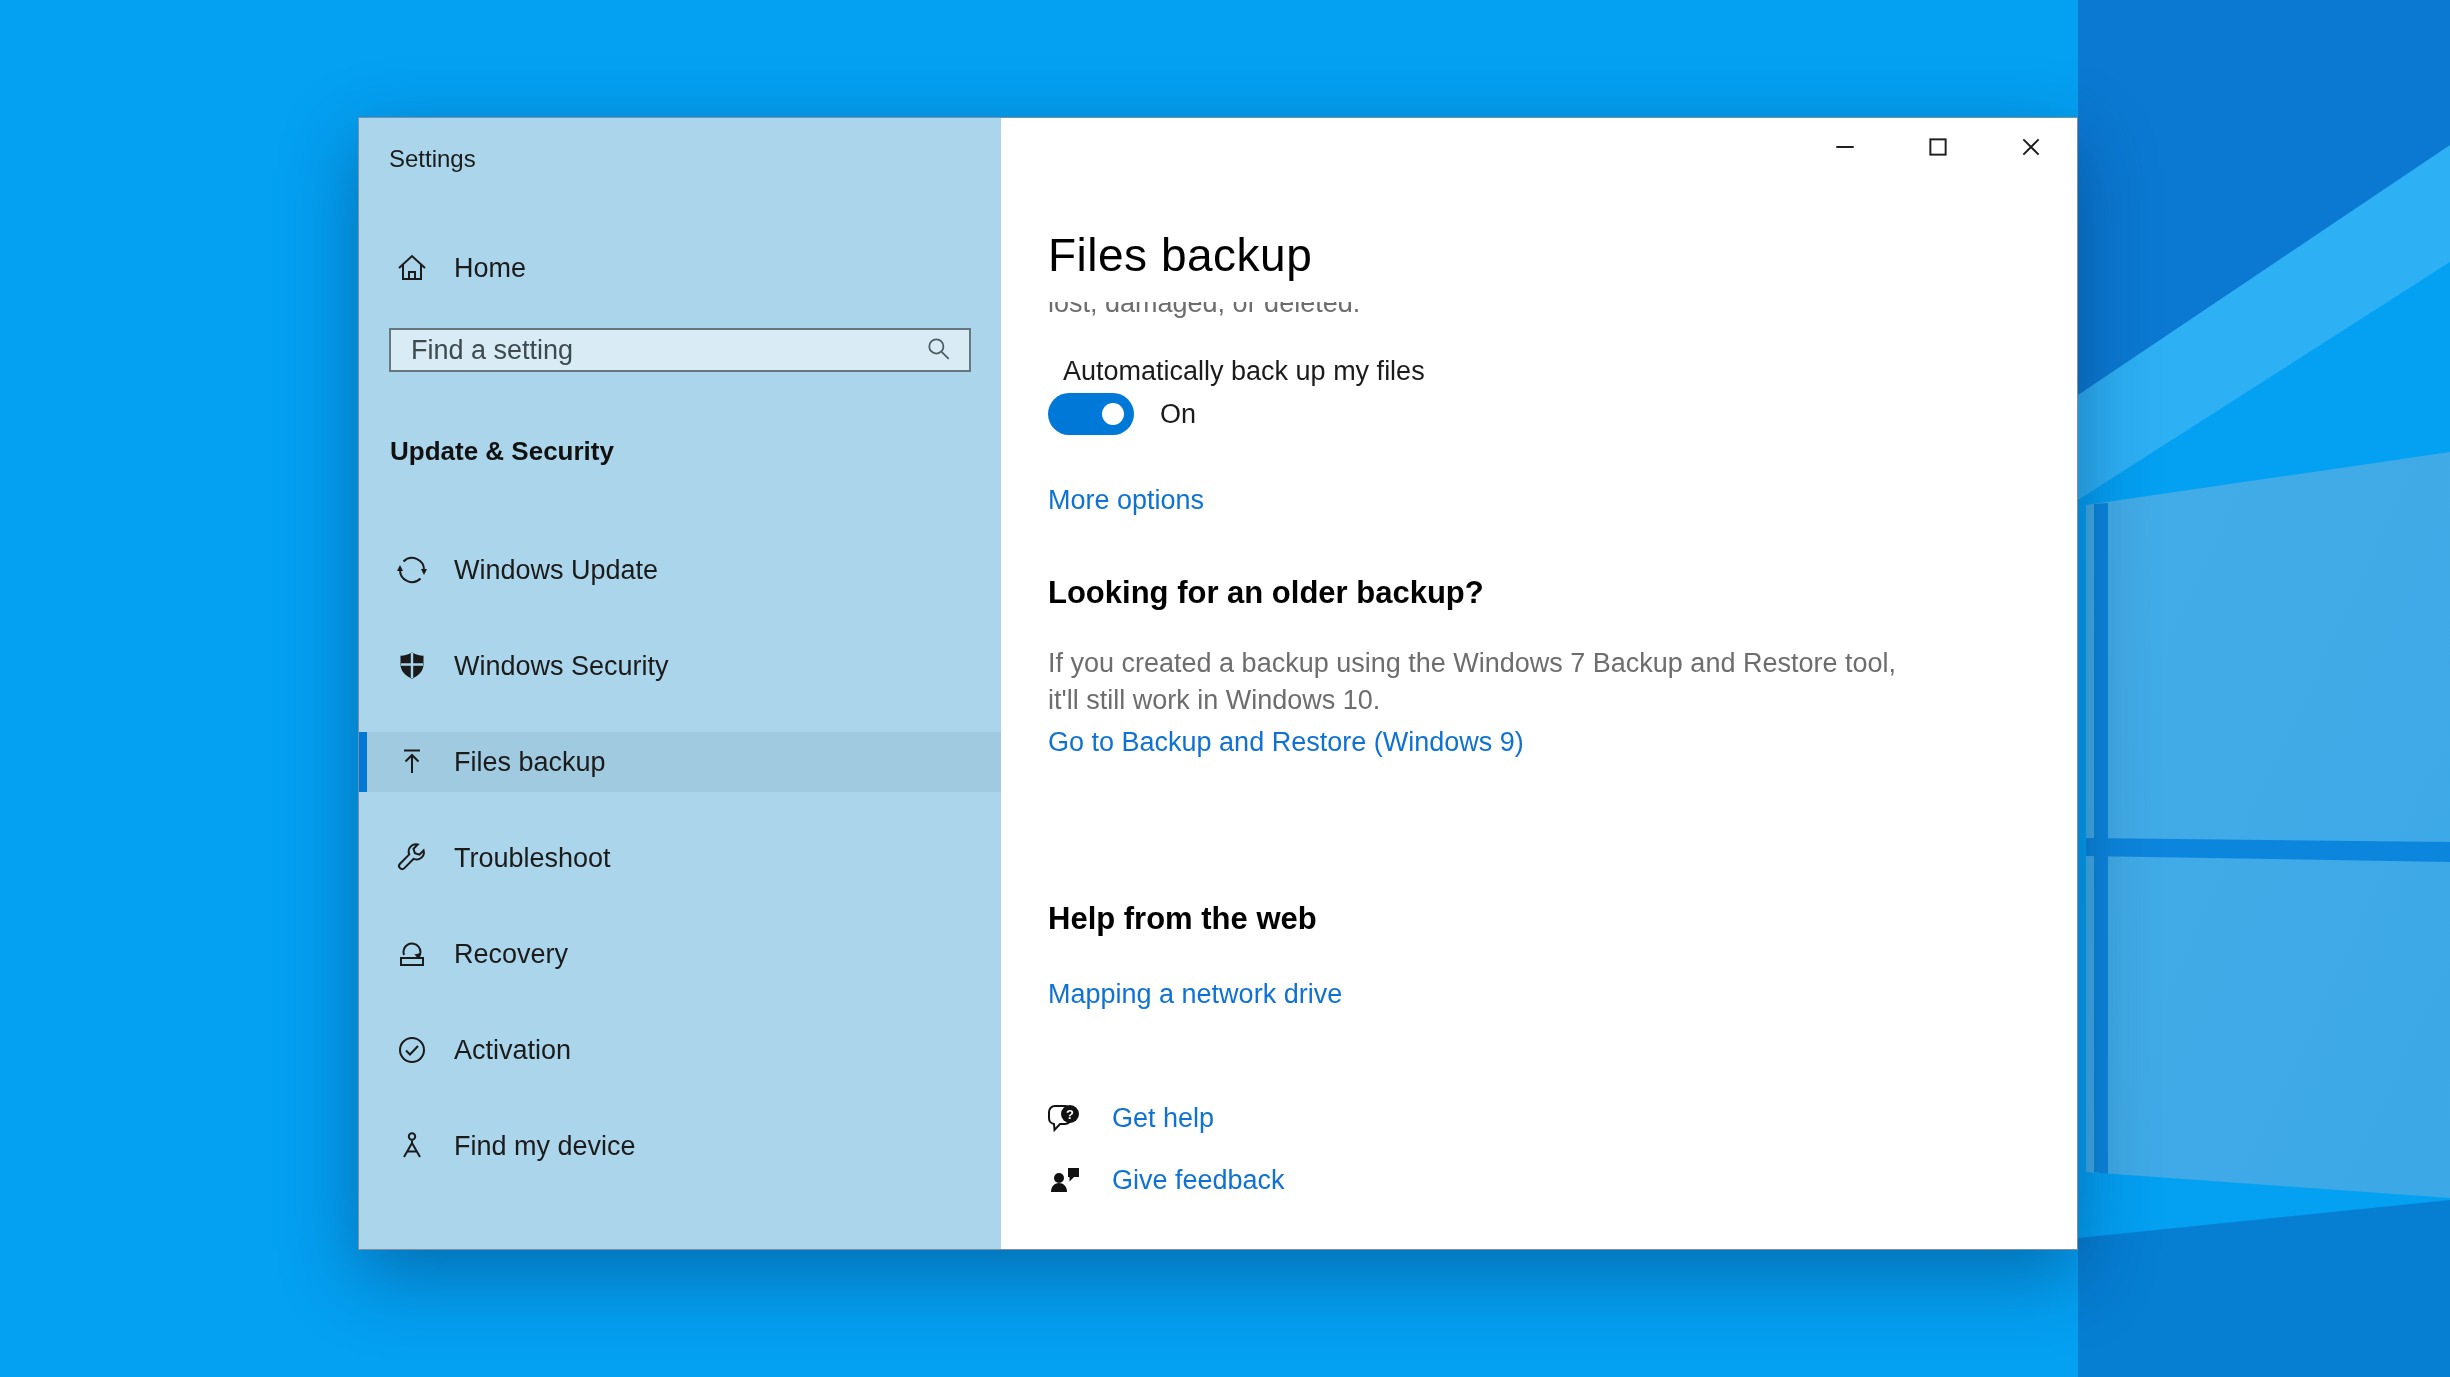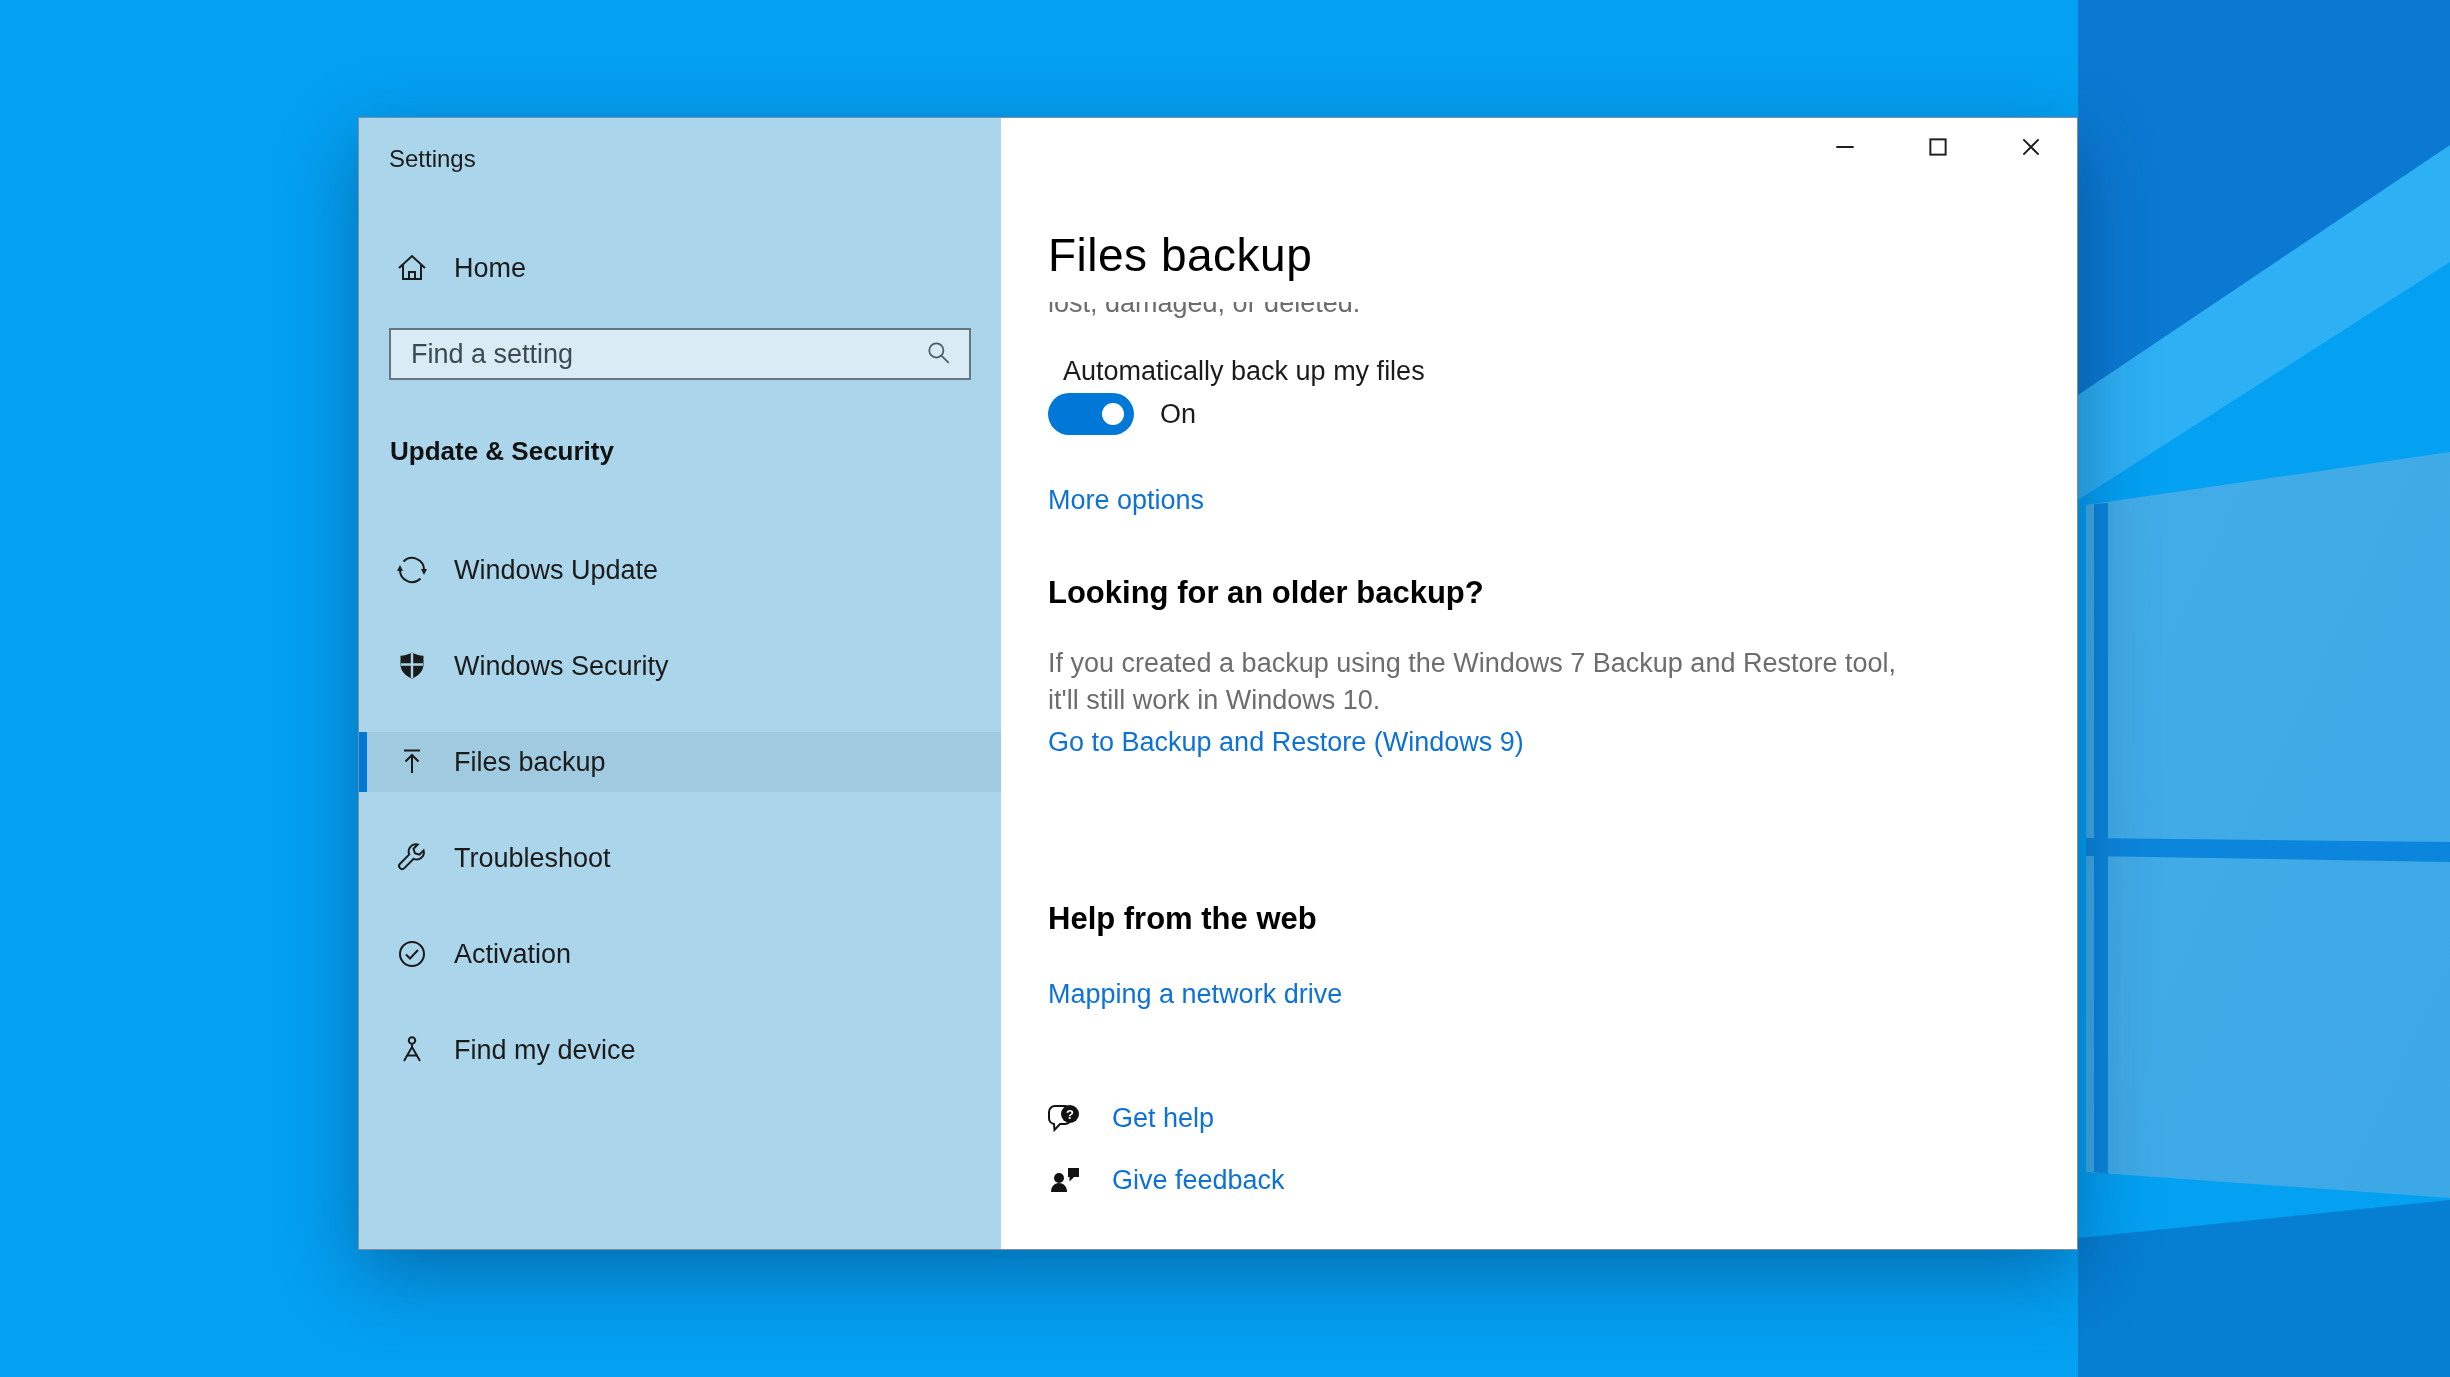--- a/index.html
+++ b/index.html
@@ -40,21 +40,21 @@
   .win-title { position:absolute; left:30px; top:27px; font-size:24px; color:#1b1b1b; }
 
   .nav-row { display:flex; align-items:center; padding-left:36px; font-size:27px; color:#1b1b1b; cursor:default; }
   .nav-icon { width:34px; height:34px; flex:0 0 34px; display:flex; align-items:center; justify-content:center; }
   .nav-icon svg { width:34px; height:34px; }
   .nav-label { margin-left:25px; white-space:nowrap; }
 
   .home-row { position:absolute; left:0; top:128px; width:100%; height:44px; }
 
   .search-box {
-    position:absolute; left:30px; top:210px; width:582px; height:52px;
+    position:absolute; left:30px; top:210px; width:582px; height:44px;
     background:#d9ecf5; border:2px solid #66777f;
     display:flex; align-items:center;
   }
   .search-box input {
     flex:1; height:100%; border:none; background:transparent; outline:none;
     font-family:inherit; font-size:27px; color:#1b1b1b; padding:0 10px 0 20px;
   }
   .search-box input::placeholder { color:#3d4a50; opacity:1; }
   .search-glyph { width:46px; display:flex; align-items:center; justify-content:center; padding-right:14px; }
 
@@ -180,20 +180,30 @@
 
       <div class="nav-row nav-item">
         <span class="nav-icon">
           <svg viewBox="0 0 34 34" fill="none" stroke="#1b1b1b" stroke-width="2">
             <path d="M28.6 9.4 a7.2 7.2 0 0 1 -9.9 8.4 L9.4 27.1 a3.1 3.1 0 0 1 -4.4 -4.4 L14.3 13.4 a7.2 7.2 0 0 1 8.4 -9.9 l-4.2 4.2 1.4 4.5 4.5 1.4 z"></path>
           </svg>
         </span>
         <span class="nav-label">Troubleshoot</span>
       </div>
 
+      <div class="nav-row nav-item">
+        <span class="nav-icon">
+          <svg viewBox="0 0 34 34" fill="none" stroke="#1b1b1b" stroke-width="2">
+            <path d="M6 21 h22 v7 H6 z"></path>
+            <path d="M9 18 a8.5 8.5 0 1 1 14.5 2.5"></path>
+            <path d="M25.8 16 L23.2 21.6 L19.4 17.6 Z" fill="#1b1b1b" stroke="none"></path>
+          </svg>
+        </span>
+        <span class="nav-label">Recovery</span>
+      </div>
 
       <div class="nav-row nav-item">
         <span class="nav-icon">
           <svg viewBox="0 0 34 34" fill="none" stroke="#1b1b1b" stroke-width="2">
             <circle cx="17" cy="17" r="12"></circle>
               <path d="M11 17.5 l4 4 L23 13"></path>
           </svg>
         </span>
         <span class="nav-label">Activation</span>
       </div>

